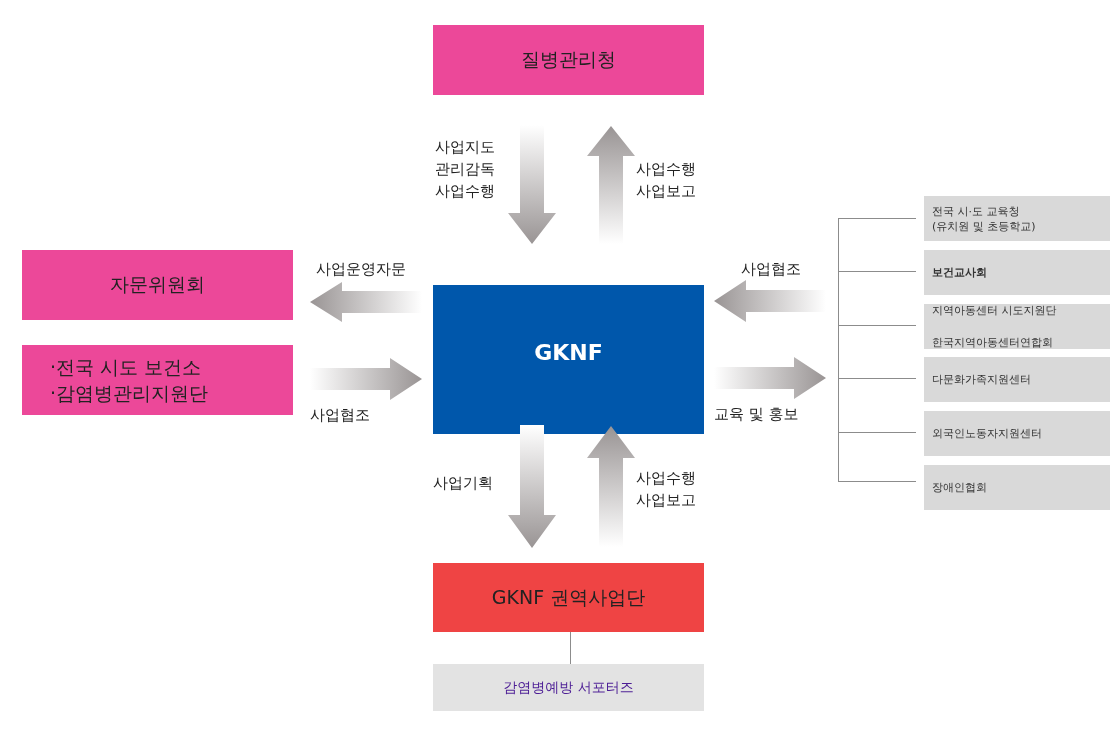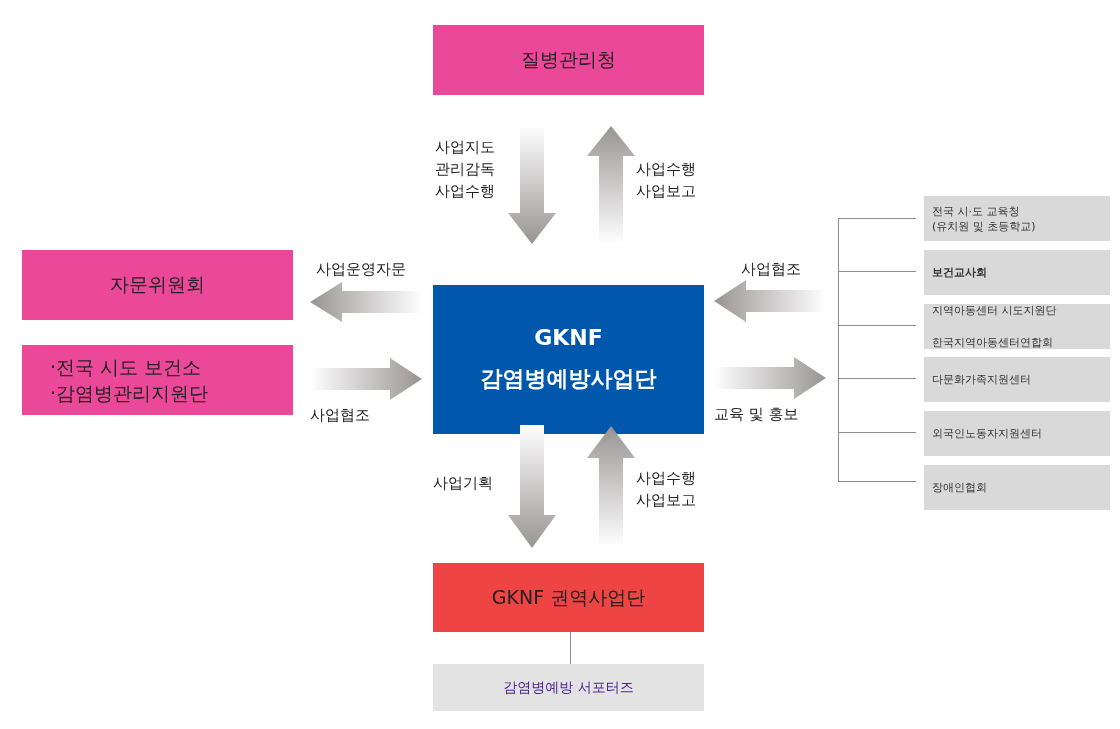--- a/index.html
+++ b/index.html
@@ -55,21 +55,20 @@
 <svg class="arrow" style="left:587px;top:126px;" width="48" height="119">
   <polygon points="24,0 48,30 36,30 36,118 12,118 12,30 0,30" fill="url(#g-up)"></polygon>
 </svg>
 <div class="lbl" style="left:636px;top:158px;">
   <div>사업수행</div>
   <div>사업보고</div>
 </div>
 
 <div class="box" style="left:433px;top:265px;width:271px;height:149px;background:#0057ab;color:#fff;flex-direction:column;font-weight:bold;margin-top:20px;">
   <div style="font-size:22px;margin-bottom:14px;">GKNF</div>
-  <div style="font-size:22px;">감염병예방사업단</div>
 </div>
 
 <div class="box" style="left:22px;top:250px;width:271px;height:70px;font-size:19px;">
   <span>자문위원회</span>
 </div>
 
 <div class="box" style="left:22px;top:345px;width:271px;height:70px;font-size:19px;justify-content:flex-start;padding-left:28px;">
   <div style="text-align:left;line-height:26px;">
     <div>·전국 시도 보건소</div>
     <div>·감염병관리지원단</div>

